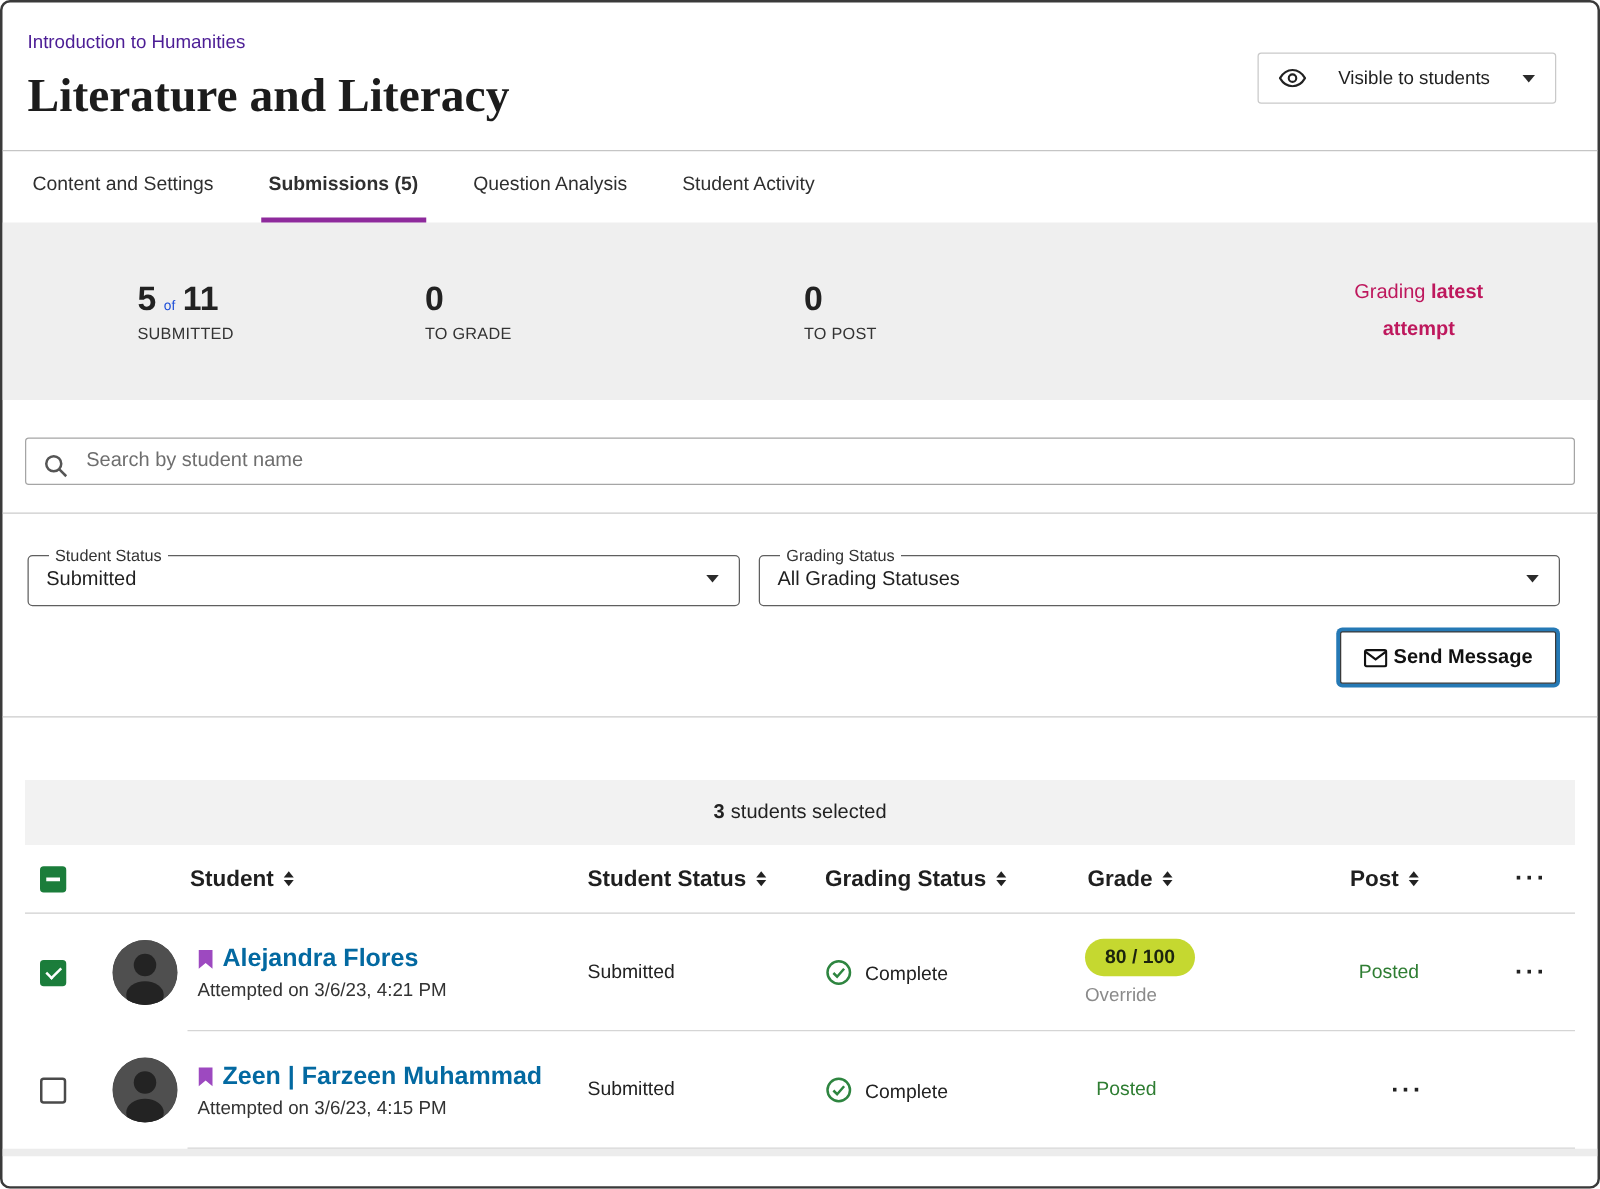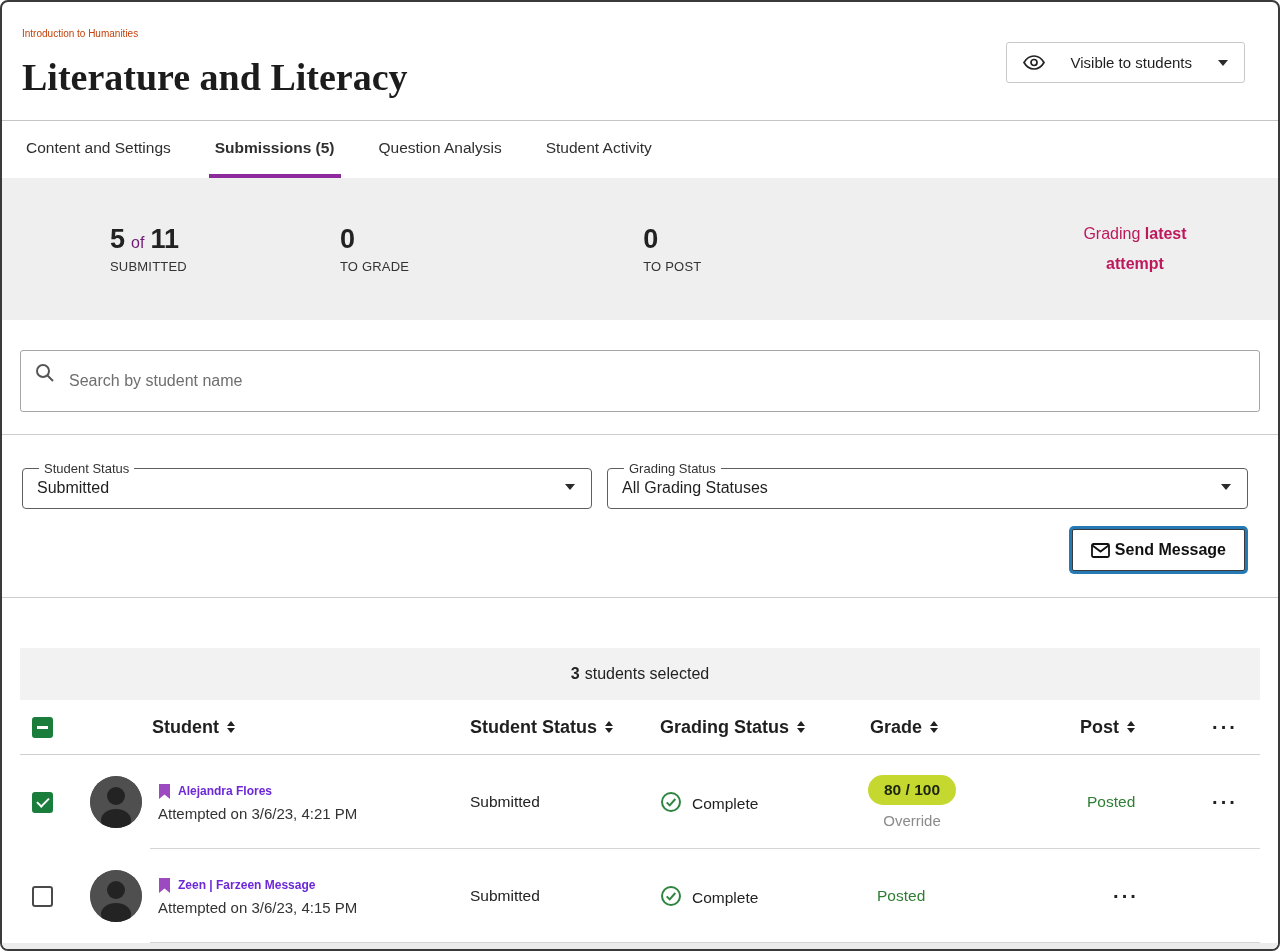--- a/index.html
+++ b/index.html
@@ -16,48 +16,48 @@
   *{box-sizing:border-box;margin:0;padding:0}
   html,body{background:#fff}
   body{font-family:"Liberation Sans",sans-serif;color:var(--ink)}
   .page{
     width:1280px;height:951px;background:#fff;
     border:2px solid #3a3a3a;border-radius:8px;overflow:hidden;
   }
 
   
   .hdr{padding:22px 20px 18px;position:relative}
-  .hdr-course{font-size:10px;color:#c2410c;line-height:20px}
+  .hdr-course{font-size:15px;color:#4c1d95;line-height:20px}
   .hdr-title{font-family:"Liberation Serif",serif;font-size:38px;font-weight:600;color:#1c1c1c;margin-top:8px;line-height:50px}
   .vis-btn{
     position:absolute;right:33px;top:40px;background:#fff;border:1px solid #c9c9c9;border-radius:3px;
     padding:11px 16px;display:flex;align-items:center;gap:26px;font-size:15px;color:#1f1f1f;cursor:pointer;
   }
   .caret{width:0;height:0;border-left:5px solid transparent;border-right:5px solid transparent;border-top:6px solid #2b2b2b}
   .hdr-divider{border-top:1px solid #c5c5c5}
 
   
   .tabs{display:flex;gap:32px;padding:0 18px;height:57px}
   .tab{display:flex;align-items:center;font-size:15.5px;color:#2f2f2f;border-bottom:4px solid transparent;padding:0 6px;cursor:pointer}
   .tab.active{font-weight:bold;border-bottom-color:var(--purple)}
 
   
   .band{background:#efefef;height:142px;display:flex;align-items:center;padding-left:108px}
   .stat{display:flex;flex-direction:column}
   .stat-top{display:flex;align-items:baseline;gap:6px}
   .stat-num{font-size:27px;font-weight:bold;color:#222}
-  .stat-of{font-size:16px;color:#701a75}
+  .stat-of{font-size:11px;color:#1d4ed8}
   .stat-label{font-size:13px;color:#333;margin-top:4px;letter-spacing:.2px}
   .stat2{margin-left:153px}
   .stat3{margin-left:234px}
   .grading-mode{margin-left:auto;margin-right:68px;width:150px;text-align:center;font-size:16px;line-height:30px;color:#be185d}
 
   
   .search-wrap{margin:30px 18px 22px;position:relative}
-  .search-input{width:100%;height:62px;border:1px solid #a5a5a5;border-radius:3px;padding:0 14px 0 48px;font-size:16px;color:#444;font-family:"Liberation Sans",sans-serif;outline:none}
+  .search-input{width:100%;height:38px;border:1px solid #a5a5a5;border-radius:3px;padding:0 14px 0 48px;font-size:16px;color:#444;font-family:"Liberation Sans",sans-serif;outline:none}
   .search-input::placeholder{color:#6e6e6e}
   .search-icn{position:absolute;left:15px;top:13px}
 
   .divider{border-top:1px solid #ccc}
 
   
   .filters{display:flex;gap:15px;margin:26px 20px 0;margin-right:30px}
   .fset{border:1px solid #5f5f5f;border-radius:4px;position:relative;padding:2px 40px 11px 14px}
   .fset legend{font-size:13px;color:#333;padding:0 5px;margin-left:2px}
   .fset-val{font-size:16px;color:#1f1f1f;margin-top:1px}
@@ -89,25 +89,25 @@
   .cb{width:21px;height:21px;border:2px solid #4a4a4a;border-radius:3px;background:#fff;display:flex;align-items:center;justify-content:center;margin-left:12px;cursor:pointer}
   .cb.checked,.cb.ind{background:var(--cb-green);border-color:var(--cb-green)}
   .cb.checked::after{content:"";width:10px;height:5px;border-left:2.5px solid #fff;border-bottom:2.5px solid #fff;transform:rotate(-45deg) translate(1px,-1px)}
   .cb.ind::after{content:"";width:11px;height:3px;background:#fff}
 
   .trow{height:94px;position:relative}
   .trow::after{content:"";position:absolute;left:130px;right:0;bottom:0;height:1px;background:#d5d5d5}
 
   .cell-student{display:flex;align-items:center;gap:16px;padding-left:14px}
   .avatar{width:52px;height:52px;border-radius:50%;overflow:hidden;background:#4f4f4f;flex:none}
-  .name-line{display:flex;align-items:center;gap:7px;font-weight:bold;font-size:12px;color:#6d28d9}
+  .name-line{display:flex;align-items:center;gap:7px;font-weight:bold;font-size:20px;color:#0369a1}
   .attempted{font-size:15px;color:#333;margin-top:5px}
   .cell-status{font-size:15.5px;color:#222}
   .cell-grading{display:flex;align-items:flex-end;gap:10px;font-size:15.5px;color:#222}
-  .grade-wrap{display:inline-flex;flex-direction:column;align-items:center;margin-left:16px}
+  .grade-wrap{display:inline-flex;flex-direction:column;margin-left:16px}
   .pill{padding:6px 16px;border-radius:15px;font-size:15.5px;font-weight:bold;color:#1c240e;white-space:nowrap}
   .pill-ylw{background:var(--pill-ylw)}
   .pill-grn{background:var(--pill-grn);color:#0f2a13}
   .grade-note{font-size:15px;color:#8a8a8a;margin-top:7px}
   .cell-post{font-size:15.5px;color:var(--posted-green);padding-left:25px}
   .dots{font-size:20px;font-weight:bold;color:#222;letter-spacing:2px;text-align:center;cursor:pointer;user-select:none}
   .bottom-strip{height:6px;background:#ececec;margin-top:0}
 </style>
 </head>
 <body>
@@ -309,21 +309,21 @@
               <ellipse cx="26" cy="44" rx="15" ry="11" fill="#232323"></ellipse>
             </svg>
         </div>
         <div>
           <div class="name-line">
             <span style="display:flex">
               <svg width="13" height="17" viewBox="0 0 13 17">
                   <path d="M1 1 h11 v15 l-5.5 -4.6 -5.5 4.6 Z" fill="#9D49C0"></path>
                 </svg>
             </span>
-            <span>Zeen | Farzeen Message</span>
+            <span>Zeen | Farzeen Muhammad</span>
           </div>
           <div class="attempted">Attempted on 3/6/23, 4:15 PM</div>
         </div>
       </div>
       <div class="cell-status">Submitted</div>
       <div class="cell-grading">
         <span style="display:flex">
           <svg width="22" height="22" viewBox="0 0 22 22">
               <circle cx="11" cy="11" r="9" fill="none" stroke="#2E8540" stroke-width="2"></circle>
               <path d="M6.7 11.4 l3 3 L15.3 8" fill="none" stroke="#2E8540" stroke-width="2"></path>

